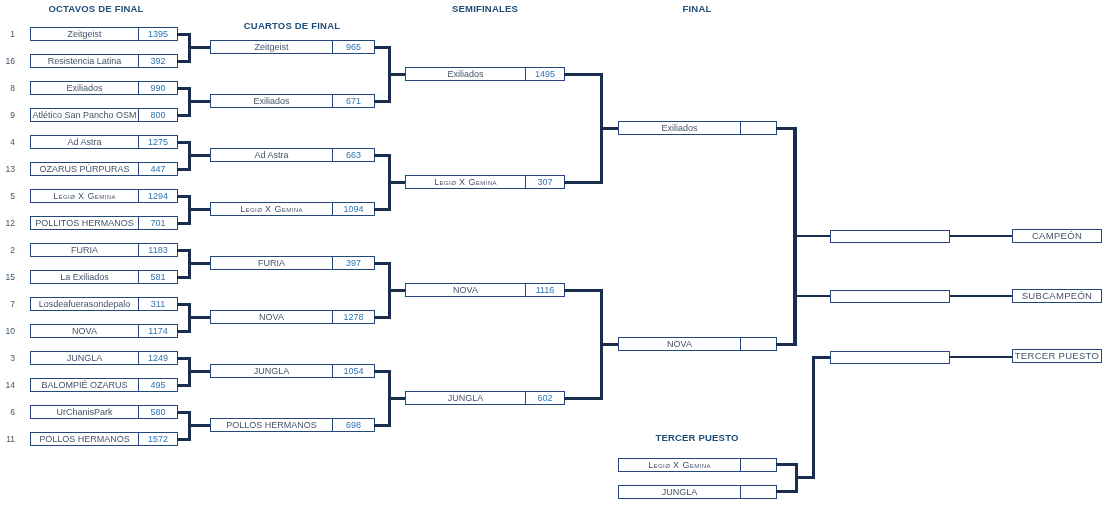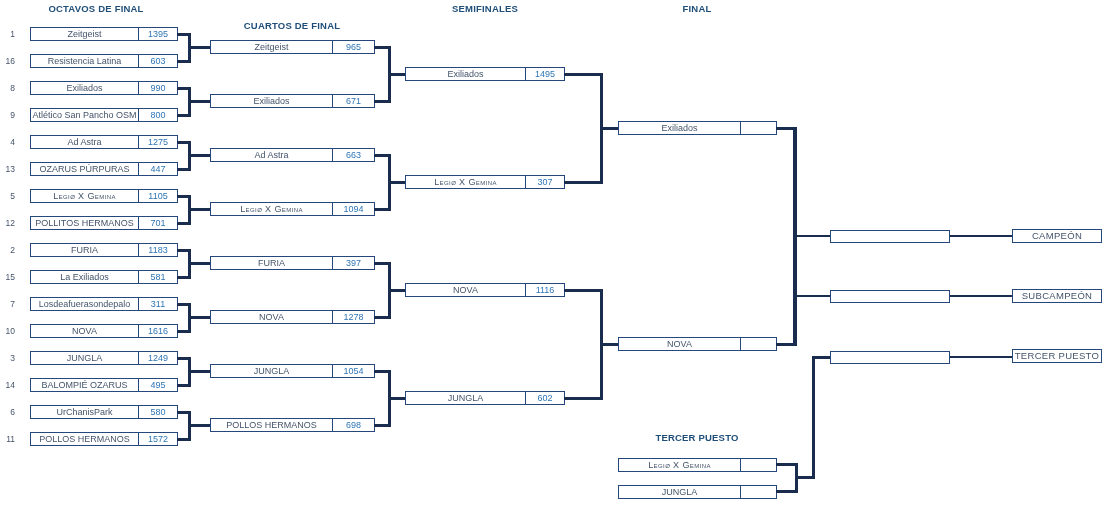--- a/index.html
+++ b/index.html
@@ -49,61 +49,61 @@
   <div class="seed" style="top:378px">14</div>
   <div class="seed" style="top:405px">6</div>
   <div class="seed" style="top:432px">11</div>
 
   <div class="slot" style="left:30px;top:27px;width:148px">
       <span class="nm">Zeitgeist</span>
       <span class="scr" style="width:38px">1395</span>
     </div>
   <div class="slot" style="left:30px;top:54px;width:148px">
       <span class="nm">Resistencia Latina</span>
-      <span class="scr" style="width:38px">603</span>
+      <span class="scr" style="width:38px">392</span>
     </div>
   <div class="slot" style="left:30px;top:81px;width:148px">
       <span class="nm">Exiliados</span>
       <span class="scr" style="width:38px">990</span>
     </div>
   <div class="slot" style="left:30px;top:108px;width:148px">
       <span class="nm">Atlético San Pancho OSM</span>
       <span class="scr" style="width:38px">800</span>
     </div>
   <div class="slot" style="left:30px;top:135px;width:148px">
       <span class="nm">Ad Astra</span>
       <span class="scr" style="width:38px">1275</span>
     </div>
   <div class="slot" style="left:30px;top:162px;width:148px">
       <span class="nm">OZARUS PÚRPURAS</span>
       <span class="scr" style="width:38px">447</span>
     </div>
   <div class="slot" style="left:30px;top:189px;width:148px">
       <span class="nm sc">Legiø X Gemina</span>
-      <span class="scr" style="width:38px">1105</span>
+      <span class="scr" style="width:38px">1294</span>
     </div>
   <div class="slot" style="left:30px;top:216px;width:148px">
       <span class="nm">POLLITOS HERMANOS</span>
       <span class="scr" style="width:38px">701</span>
     </div>
   <div class="slot" style="left:30px;top:243px;width:148px">
       <span class="nm">FURIA</span>
       <span class="scr" style="width:38px">1183</span>
     </div>
   <div class="slot" style="left:30px;top:270px;width:148px">
       <span class="nm">La Exiliados</span>
       <span class="scr" style="width:38px">581</span>
     </div>
   <div class="slot" style="left:30px;top:297px;width:148px">
       <span class="nm">Losdeafuerasondepalo</span>
       <span class="scr" style="width:38px">311</span>
     </div>
   <div class="slot" style="left:30px;top:324px;width:148px">
       <span class="nm">NOVA</span>
-      <span class="scr" style="width:38px">1616</span>
+      <span class="scr" style="width:38px">1174</span>
     </div>
   <div class="slot" style="left:30px;top:351px;width:148px">
       <span class="nm">JUNGLA</span>
       <span class="scr" style="width:38px">1249</span>
     </div>
   <div class="slot" style="left:30px;top:378px;width:148px">
       <span class="nm">BALOMPIÉ OZARUS</span>
       <span class="scr" style="width:38px">495</span>
     </div>
   <div class="slot" style="left:30px;top:405px;width:148px">

